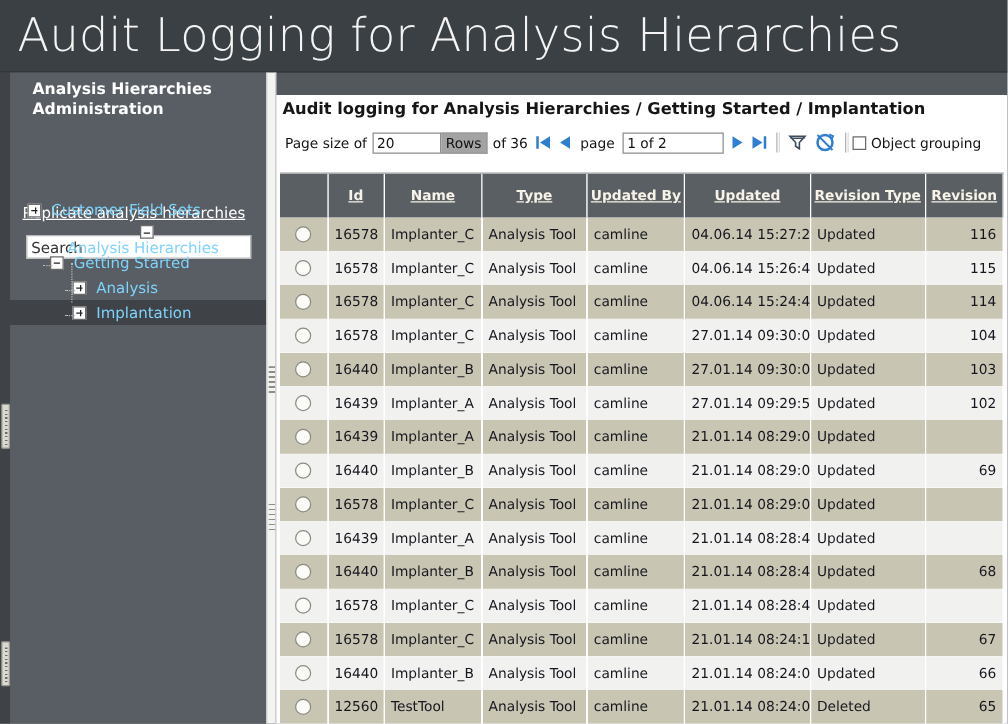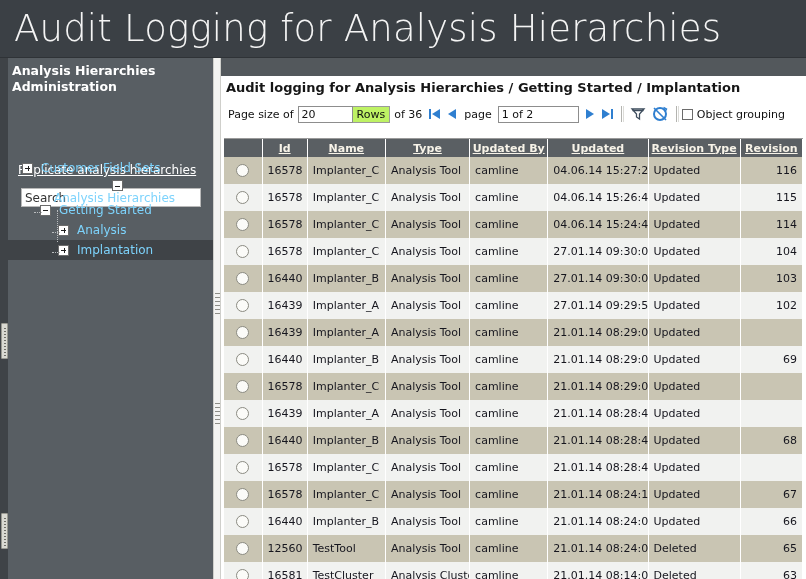--- a/index.html
+++ b/index.html
@@ -43,21 +43,21 @@
   }
   #grip1{top:265px;}
   #grip2{top:455px;}
 
   
   #sidebar{
     position:absolute;left:8px;top:58px;width:205px;height:521px;
     background:#585e63;overflow:hidden;
   }
   #side-title{
-    position:absolute;left:4px;top:5px;width:190px;
+    position:absolute;left:18px;top:5px;width:190px;
     font-size:12.5px;font-weight:bold;color:#ffffff;line-height:16px;
   }
   #replicate-link{
     position:absolute;left:10px;top:105px;
     font-size:12px;color:#ffffff;text-decoration:underline;
     white-space:nowrap;cursor:pointer;
   }
   #search-input{
     position:absolute;left:13px;top:130px;width:180px;height:19px;
     box-sizing:border-box;
@@ -128,21 +128,21 @@
   }
   #toolbar .t{margin:0 4px;color:#111;}
   #pagesize-input{
     width:55px;height:17px;box-sizing:border-box;
     border:1px solid #8d8d8d;background:#fff;
     font-family:"DejaVu Sans","Liberation Sans",sans-serif;
     font-size:11px;color:#111;padding:0 3px;outline:none;
   }
   #rows-btn{
     height:17px;line-height:16px;box-sizing:border-box;
-    background:#bef264;border:1px solid #9a9a9a;border-left:none;
+    background:#a3a3a3;border:1px solid #9a9a9a;border-left:none;
     font-size:11px;color:#111;padding:0 4px;cursor:pointer;text-align:right;
   }
   #page-input{
     width:81px;height:17px;box-sizing:border-box;
     border:1px solid #8d8d8d;background:#fff;
     font-family:"DejaVu Sans","Liberation Sans",sans-serif;
     font-size:11px;color:#111;padding:0 3px;outline:none;margin-left:2px;
   }
   .navbtn{
     width:15px;height:16px;position:relative;cursor:pointer;margin:0 1px;
@@ -162,21 +162,21 @@
   }
 
   
   #grid{
     position:absolute;left:3px;top:62px;width:579px;height:458px;
     overflow:hidden;background:#fff;
     border-top:1px solid #9a9a9a;
   }
   table{border-collapse:collapse;width:579px;table-layout:fixed;font-size:11px;}
   thead th{
-    background:#5a5f63;color:#f7f3e8;height:18px;
+    background:#5a5f63;color:#f7f3e8;height:35px;
     font-size:11px;font-weight:bold;
     border-right:1px solid #ffffff;
     padding:0;
   }
   thead th span{text-decoration:underline;}
   tbody td{
     height:27px;padding:0 5px;color:#16161e;
     border-right:1px solid #ffffff;
     font-size:11px;overflow:hidden;white-space:nowrap;
     box-sizing:border-box;

